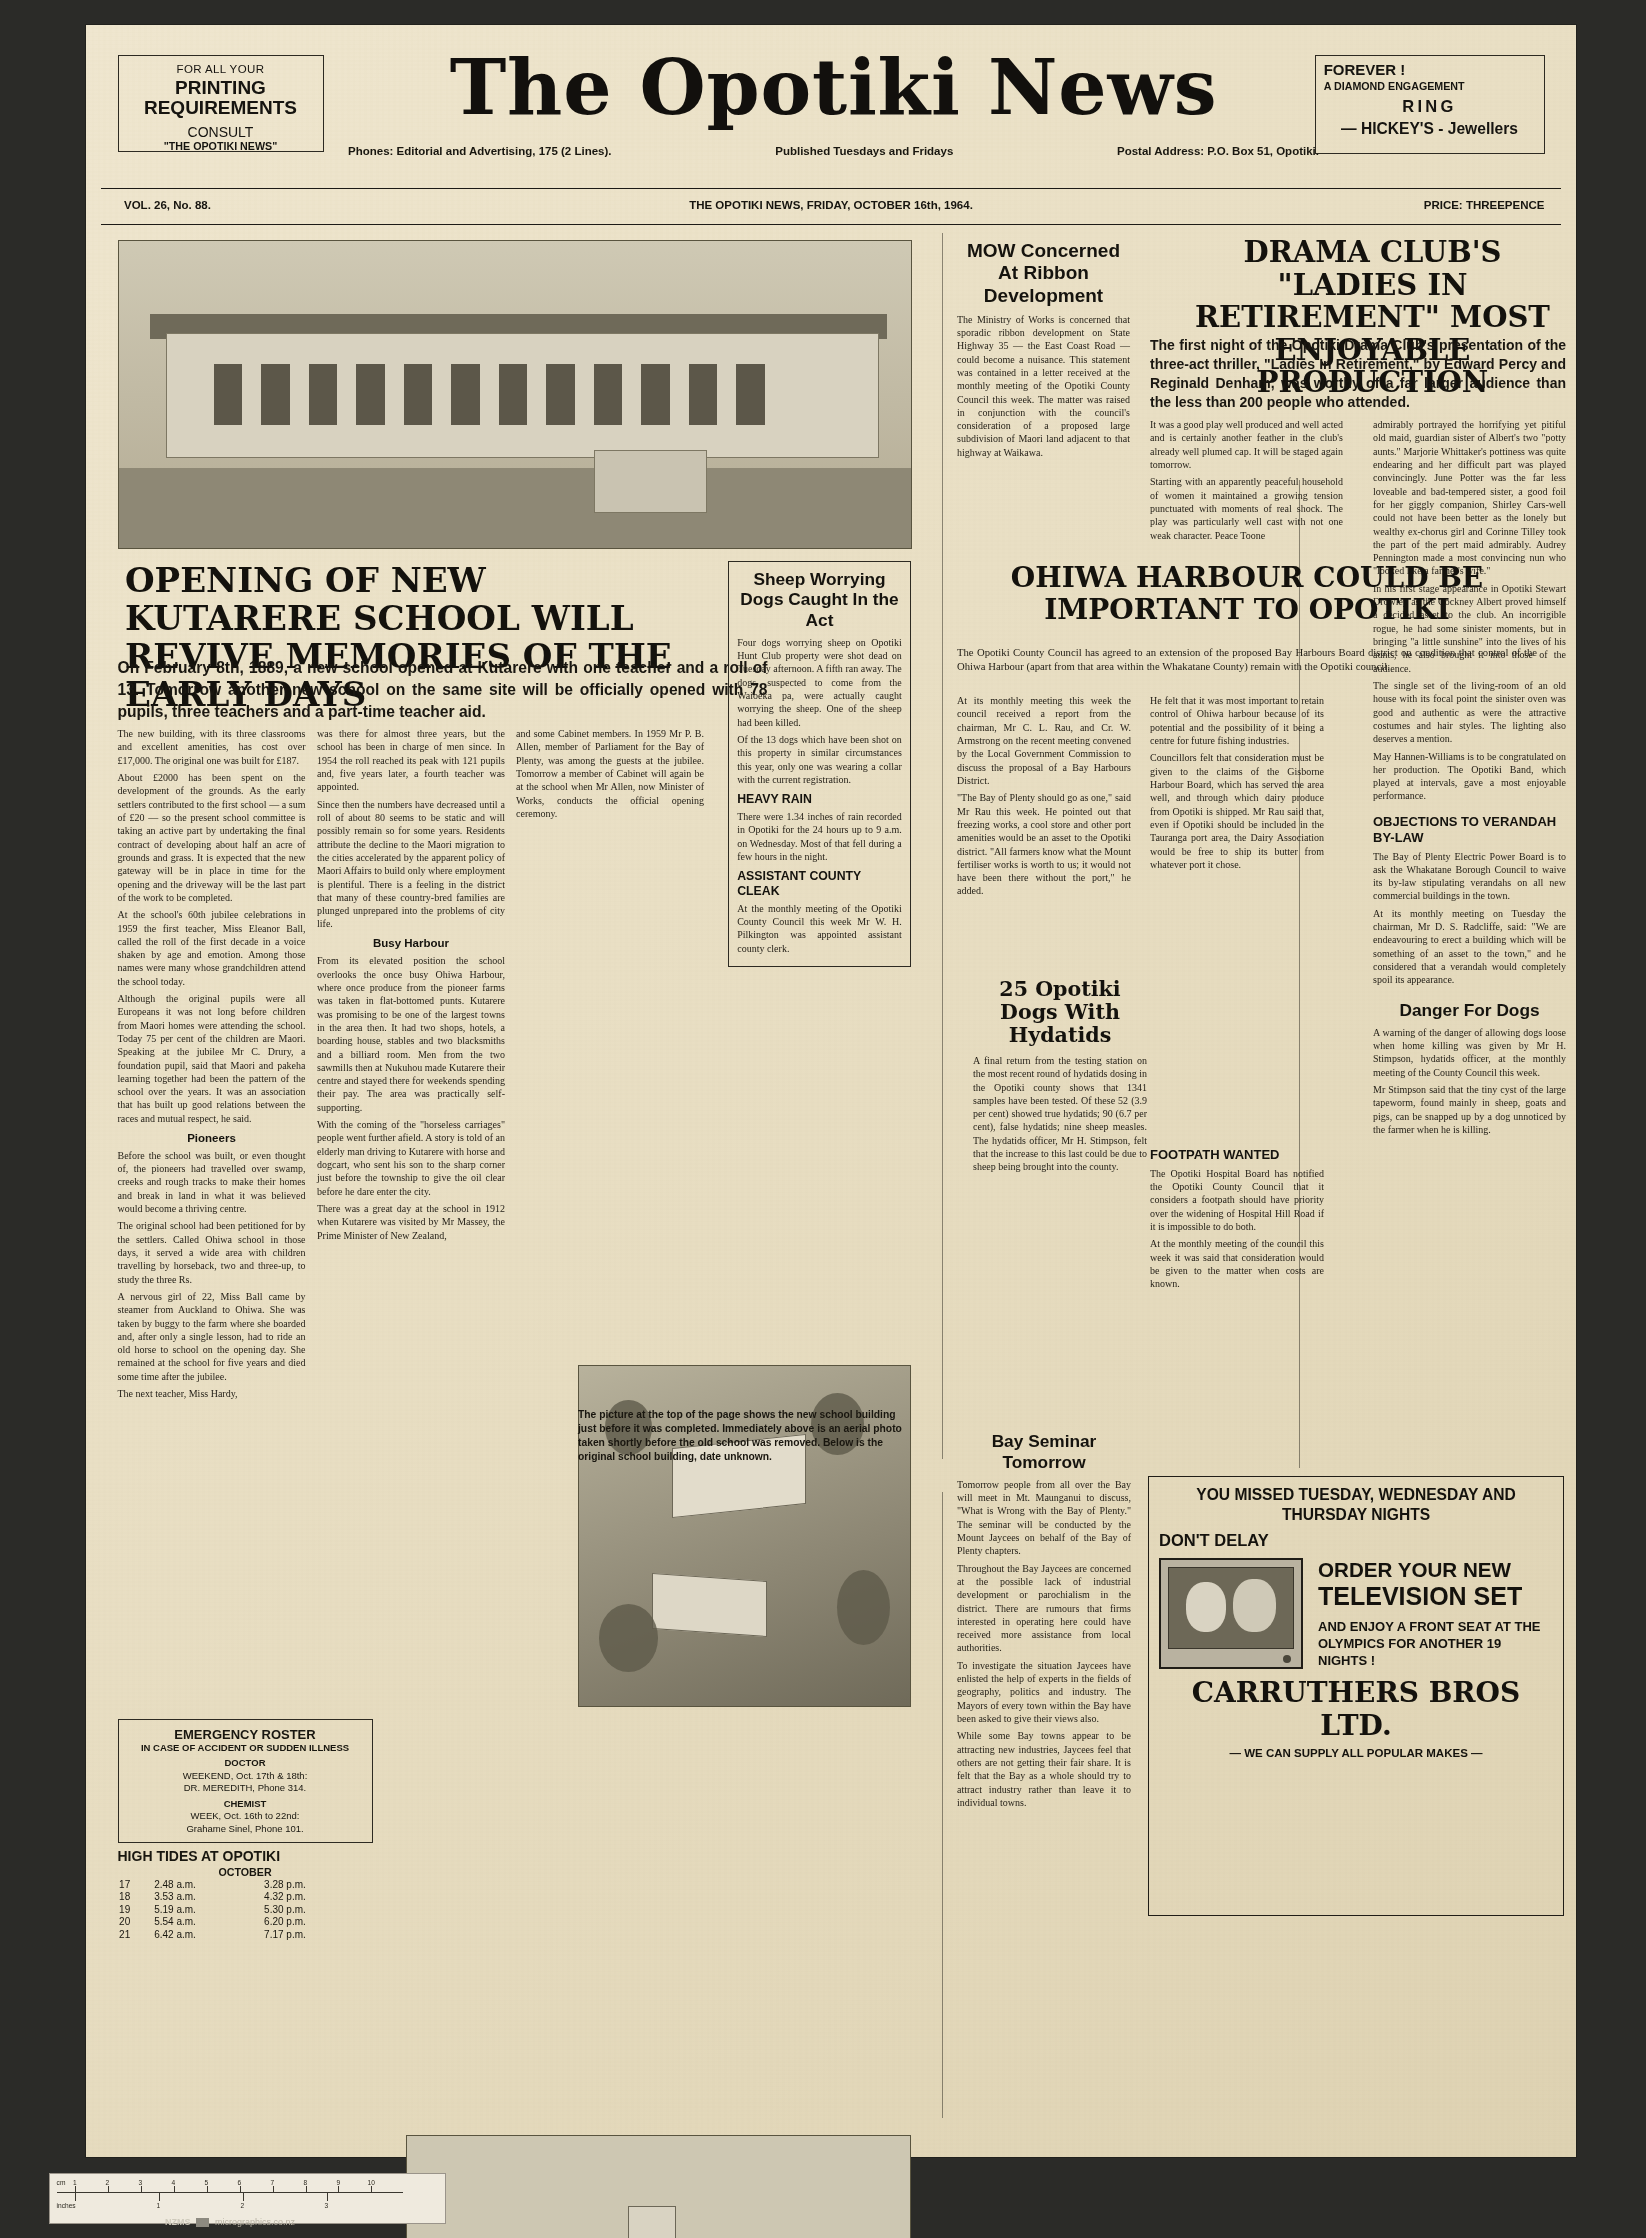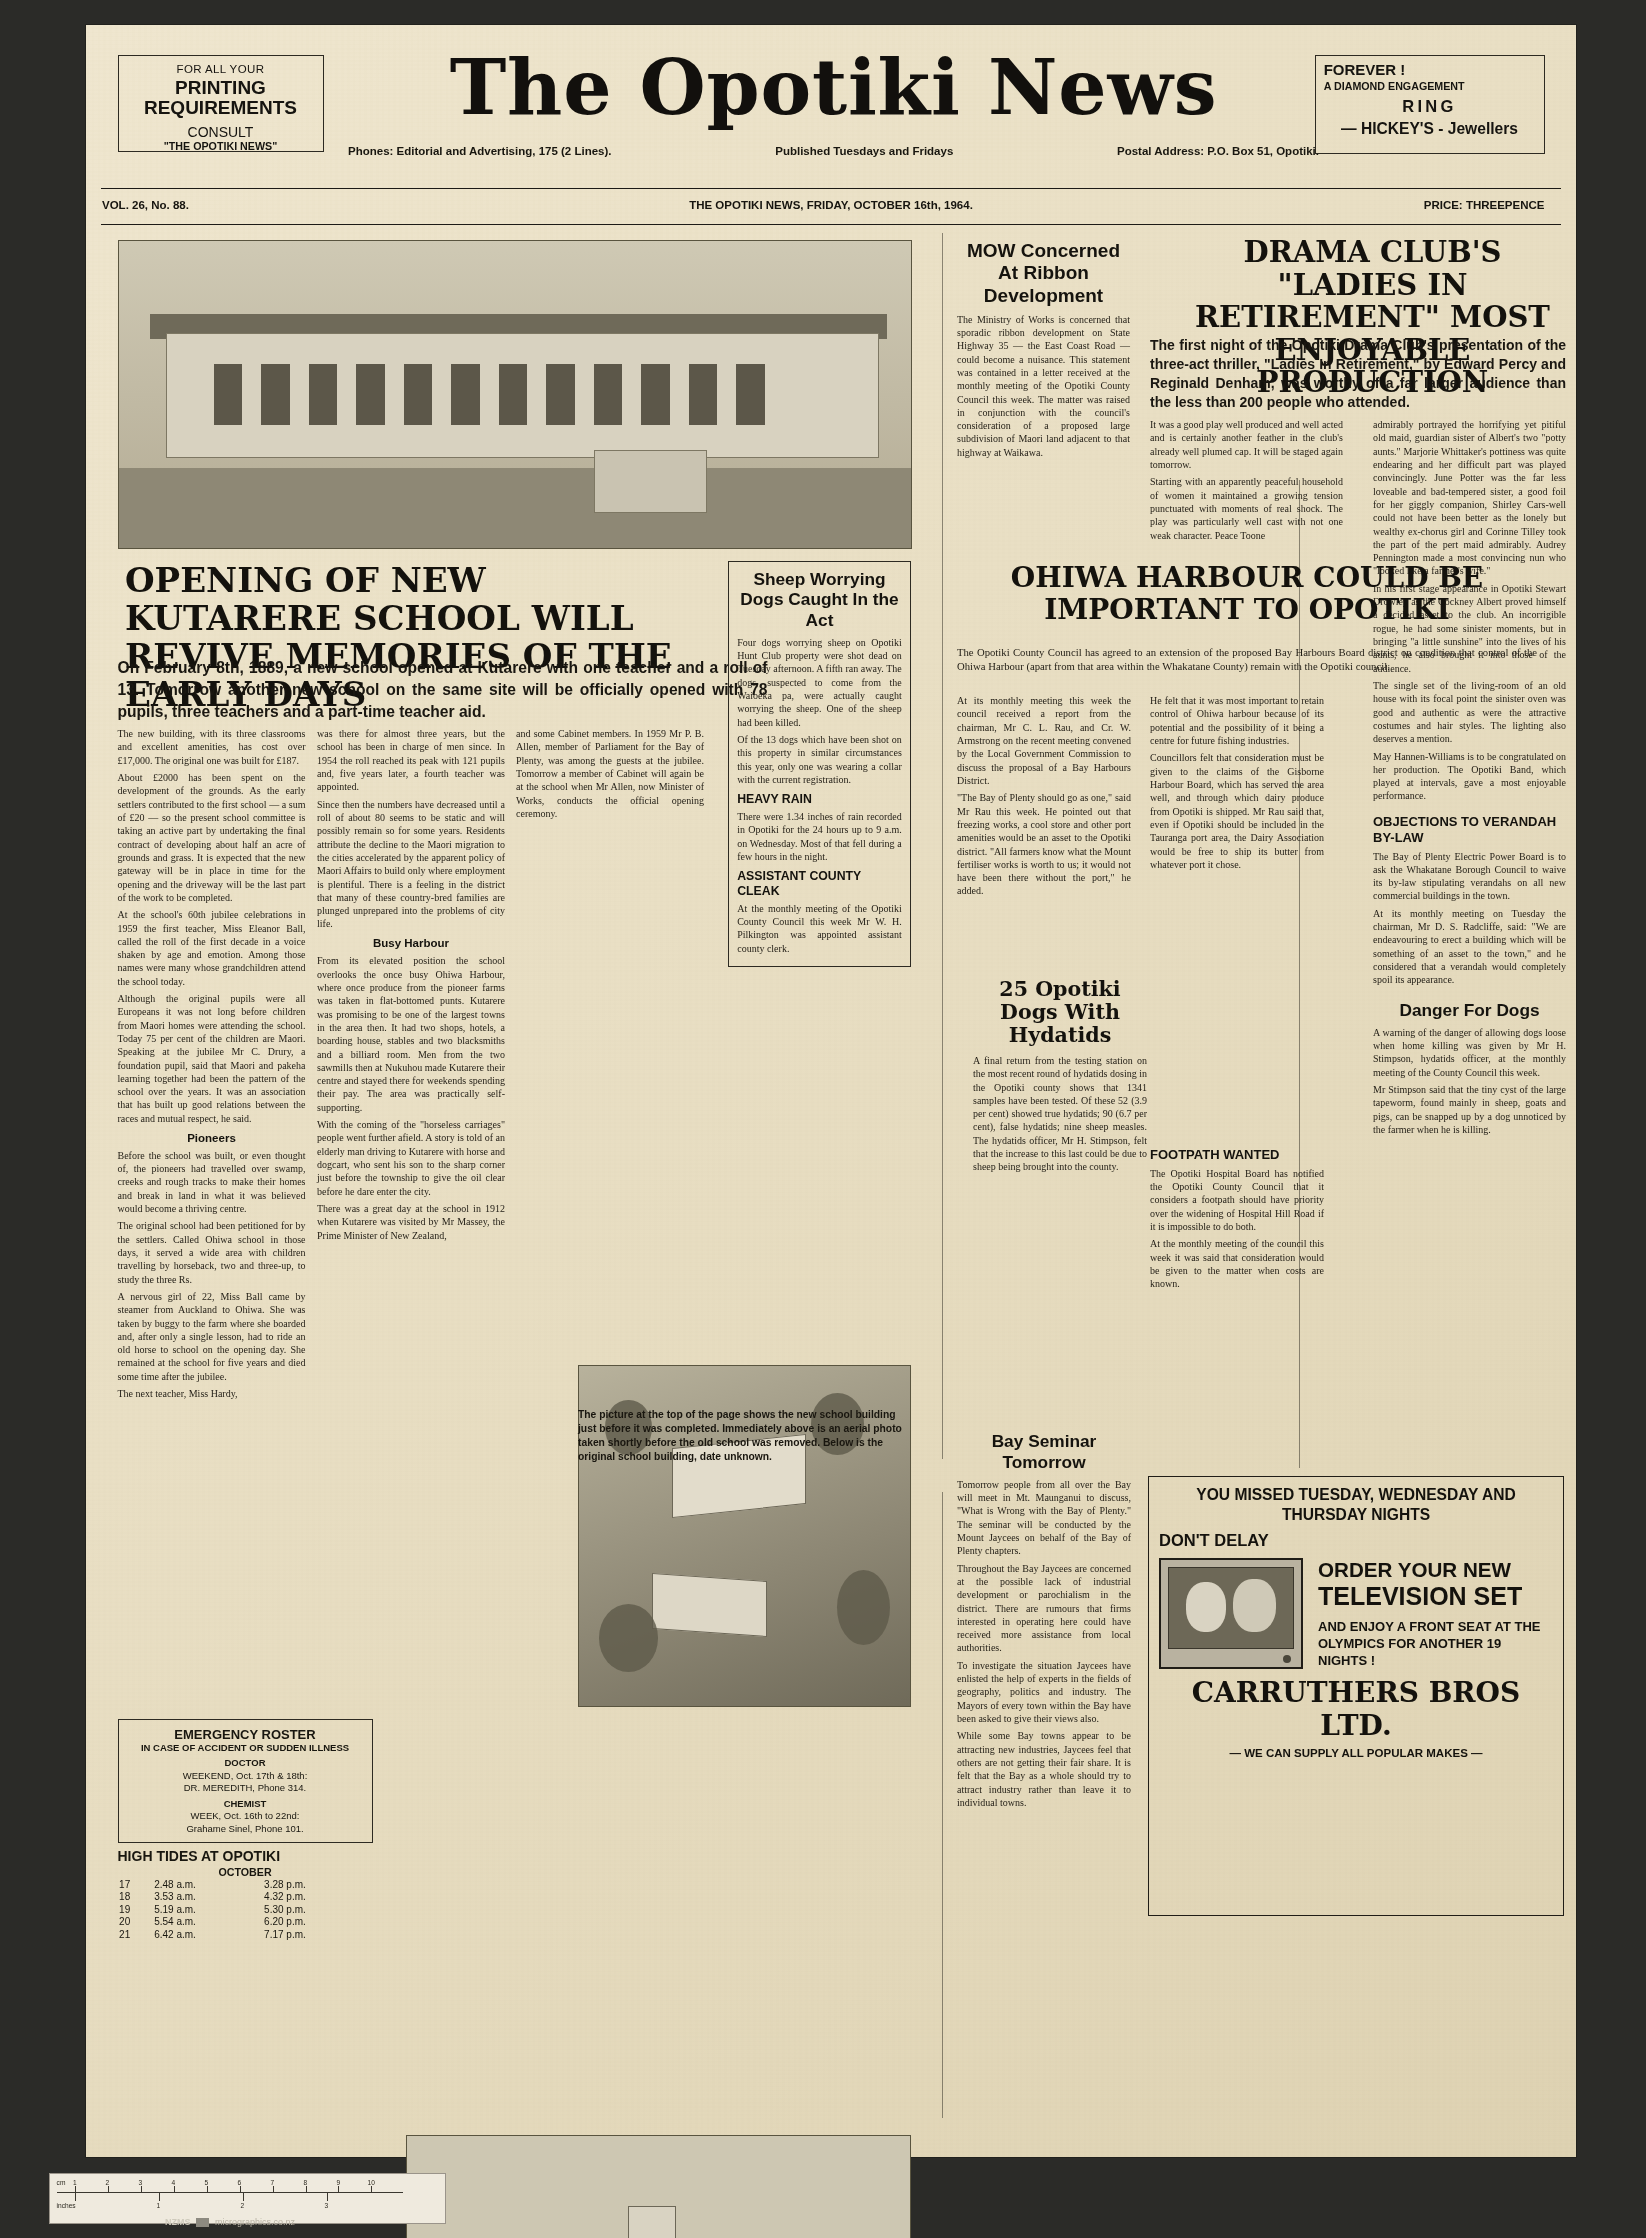--- a/index.html
+++ b/index.html
@@ -28,21 +28,21 @@
           font-family:"Liberation Sans",sans-serif;font-size:11.5px;font-weight:bold;color:#18160f;}
   .mh-right{position:absolute;right:16.5px;top:15px;width:230px;height:99px;border:1.6px solid #1c1a16;
             text-align:center;font-family:"Liberation Sans",sans-serif;color:#161410;padding-top:5px;box-sizing:border-box;}
   .mh-right .r1{font-size:15px;font-weight:bold;text-align:left;padding-left:8.2px;}
   .mh-right .r2{font-size:10.7px;font-weight:bold;text-align:left;padding-left:8.2px;margin-top:2px;}
   .mh-right .r3{font-size:16.5px;font-weight:bold;letter-spacing:3.3px;margin-top:5px;}
   .mh-right .r4{font-size:15.6px;font-weight:bold;margin-top:4.1px;}
 
   .volbar{position:relative;height:35px;border-bottom:1.6px solid #1c1a16;
           font-family:"Liberation Sans",sans-serif;font-size:11.5px;font-weight:bold;color:#16140f;}
-  .volbar .v-l{position:absolute;left:1px;top:10px;}
+  .volbar .v-l{position:absolute;left:23px;top:10px;}
   .volbar .v-c{position:absolute;left:0;right:0;top:10px;text-align:center;}
   .volbar .v-r{position:absolute;right:16.5px;top:10px;}
 
   
   .body{position:relative;margin-top:8.2px;}
   .col{position:absolute;box-sizing:border-box;}
   .vrule{position:absolute;width:0.8px;background:#3b372c;opacity:.55;}
   .hd-xl{font-family:"DejaVu Serif",serif;font-weight:bold;font-size:31px;letter-spacing:0;color:#14120d;
          text-align:center;line-height:1.1;margin:0 0 8.2px 0;}
   .hd-lg{font-family:"DejaVu Serif",serif;font-weight:bold;font-size:25.5px;text-align:center;line-height:1.12;margin:0 0 6.6px 0;color:#14120d;}

